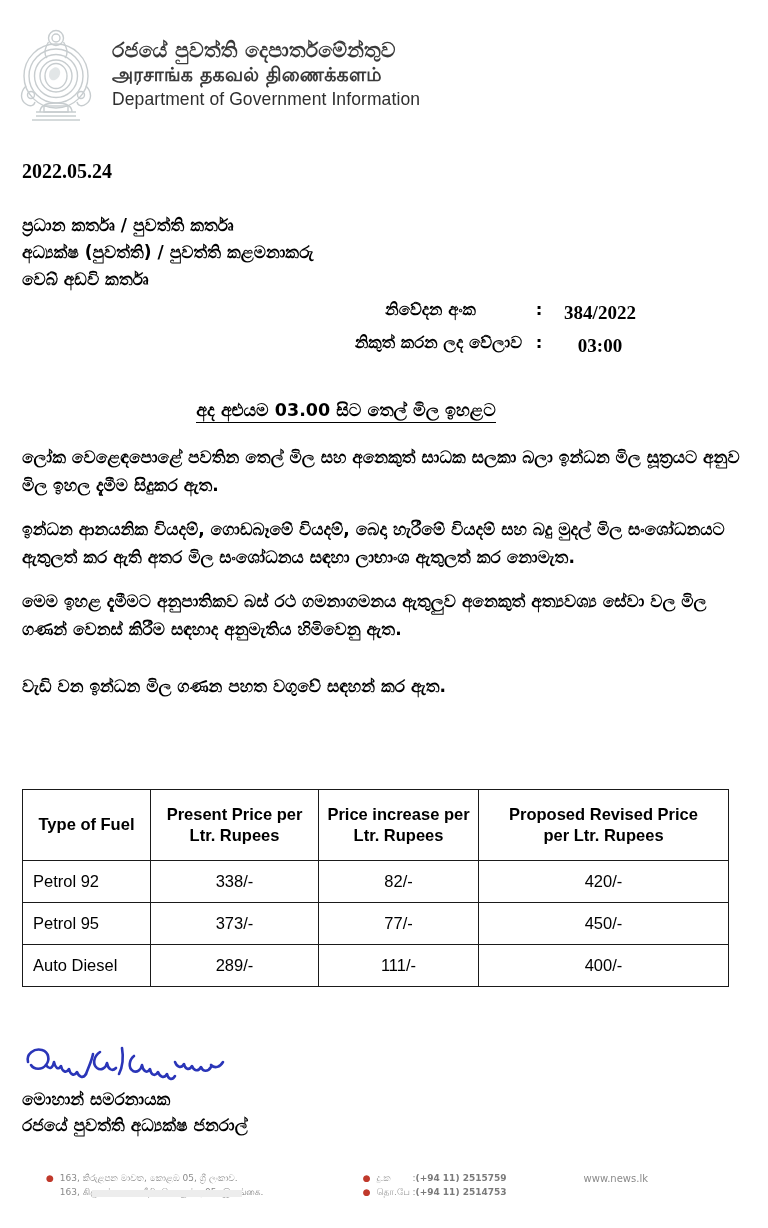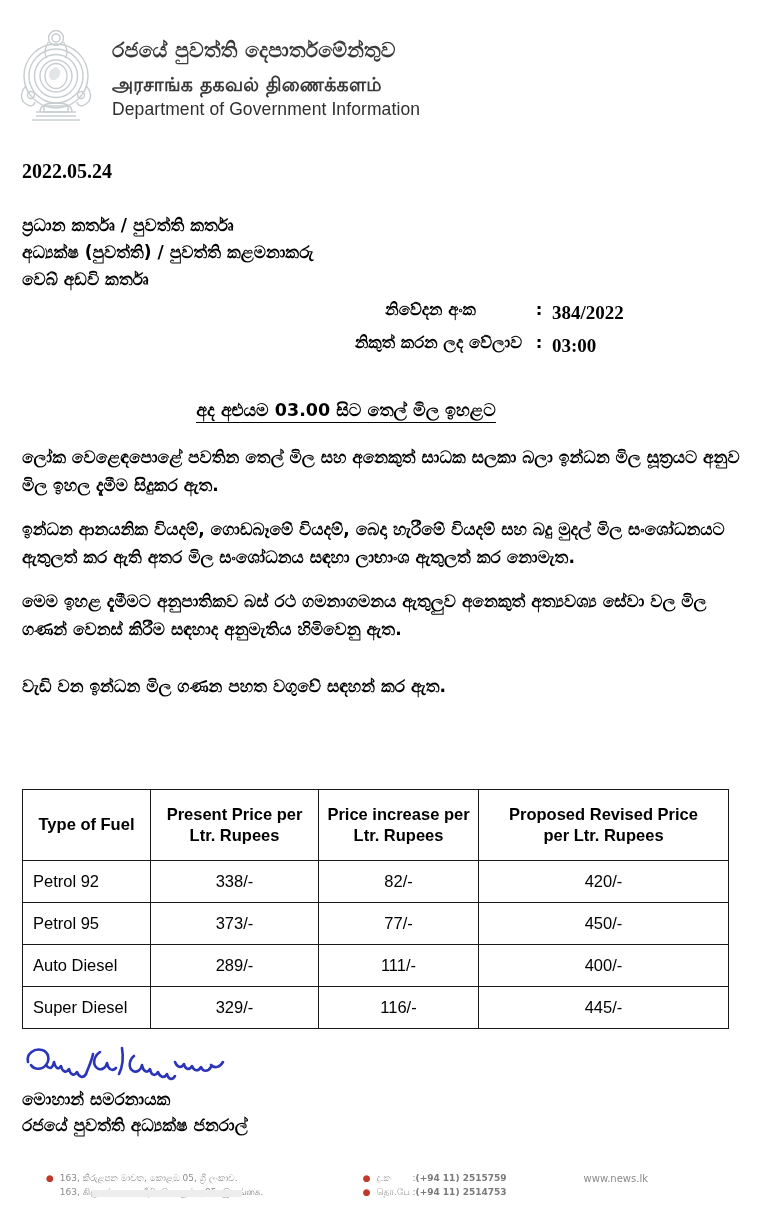--- a/index.html
+++ b/index.html
@@ -51,21 +51,21 @@
     font-family: "DejaVu Sans", sans-serif;
     font-size: 20.5px;
     font-weight: 700;
     letter-spacing: 0.2px;
   }
   .hl-tamil {
     font-family: "DejaVu Sans", sans-serif;
     font-size: 19px;
     font-weight: 700;
     letter-spacing: 0.2px;
-    margin-top: 11px;
+    margin-top: 1px;
   }
   .hl-english {
     font-family: "Liberation Sans", sans-serif;
     font-size: 17.5px;
     font-weight: 400;
     letter-spacing: 0.1px;
     margin-top: 3px;
     color: #2f2f2f;
   }
 
@@ -110,21 +110,21 @@
     min-width: 14px;
     text-align: center;
     margin-left: 10px;
   }
   .ref-value {
     font-family: "Liberation Serif", serif;
     font-size: 19px;
     font-weight: 700;
     margin-left: 6px;
     min-width: 96px;
-    text-align: left;
+    text-align: center;
   }
   .ref-row.num .ref-sep { margin-left: 56px; }
 
   
   .doc-title {
     position: absolute;
     left: 0;
     right: 0;
     top: 400px;
     text-align: center;
@@ -375,26 +375,20 @@
         <td class="num">373/-</td>
         <td class="num">77/-</td>
         <td class="num">450/-</td>
       </tr>
       <tr>
         <td class="fuel">Auto Diesel</td>
         <td class="num">289/-</td>
         <td class="num">111/-</td>
         <td class="num">400/-</td>
       </tr>
-      <tr>
-        <td class="fuel">Super Diesel</td>
-        <td class="num">329/-</td>
-        <td class="num">116/-</td>
-        <td class="num">445/-</td>
-      </tr>
     </tbody>
   </table>
 
   <div class="signature-area">
     <div class="signature-mark">
       <svg viewBox="0 0 230 44" width="230" height="44" aria-hidden="true">
         <g fill="none" stroke="#2a35b8" stroke-width="2.6" stroke-linecap="round" stroke-linejoin="round">
           <path d="M6 22 C4 14, 12 8, 20 10 C27 12, 28 20, 24 25 C20 30, 12 30, 9 25"></path>
           <path d="M24 25 c4 6, 7 2, 8-3 c1 5, 4 9, 7 4 c1 5, 5 8, 8 3 c1 5, 5 8, 8 3 c2 5, 6 7, 9 2"></path>
           <path d="M64 34 c3-8, 6-14, 7-20"></path>

